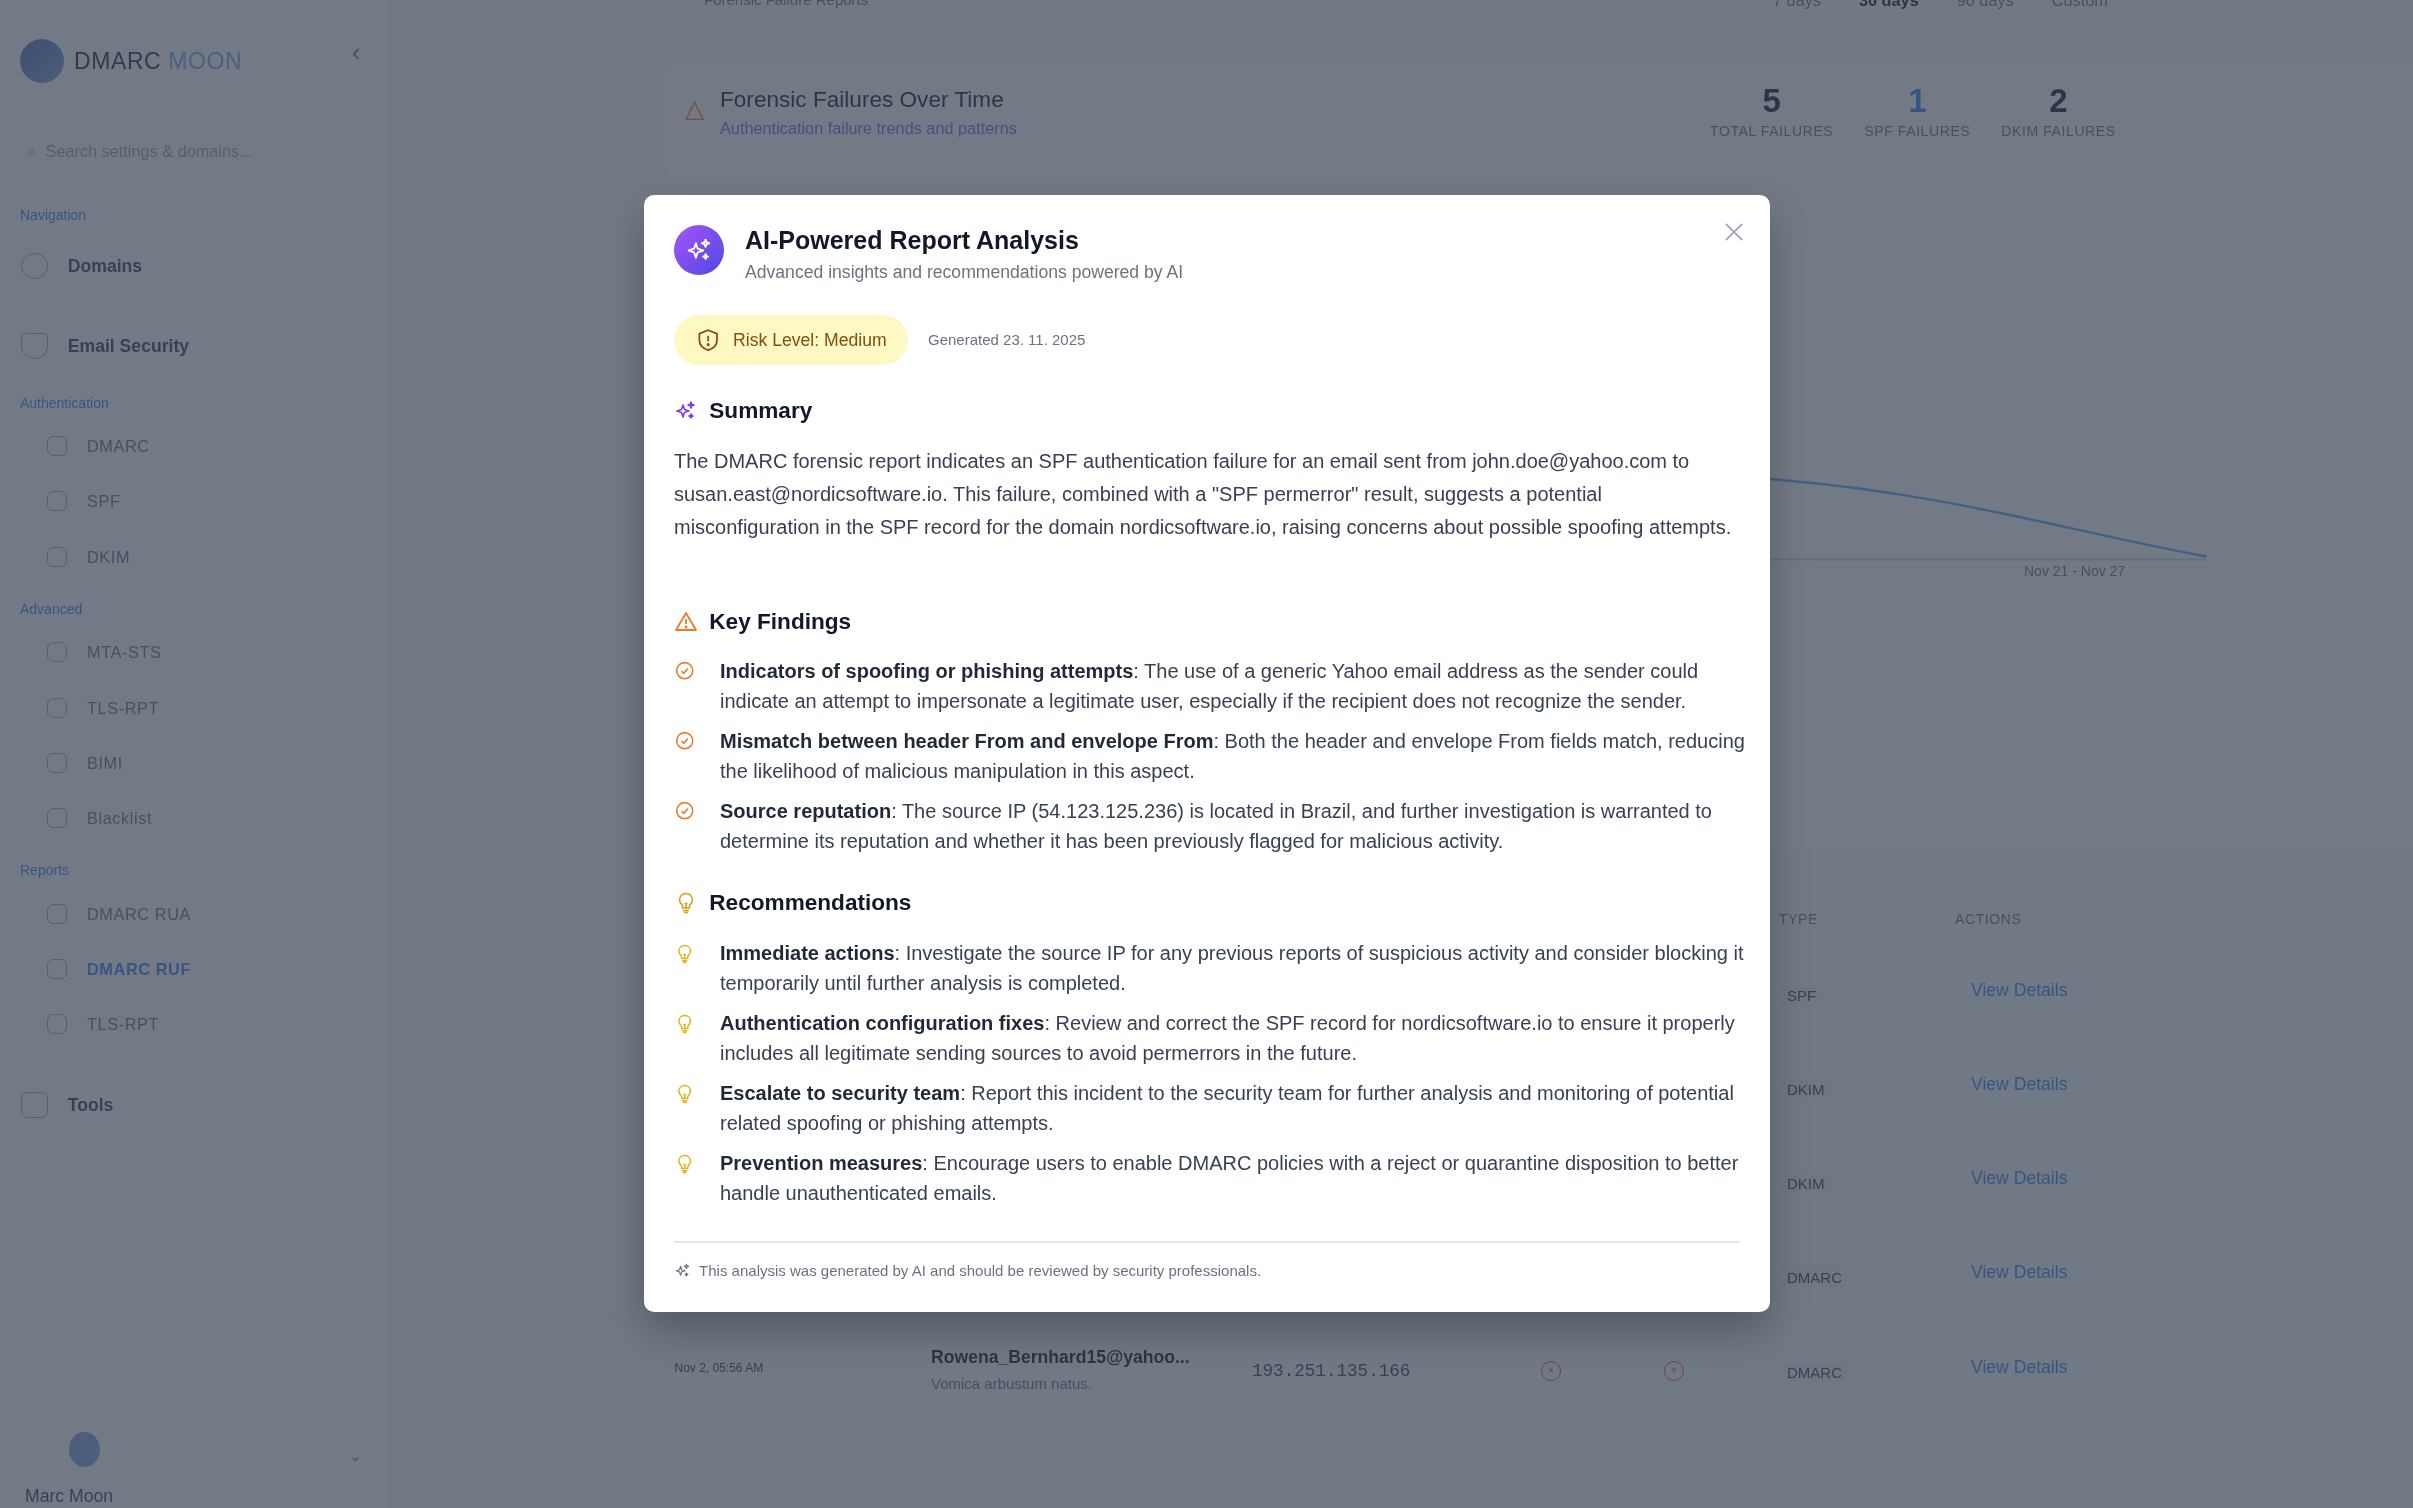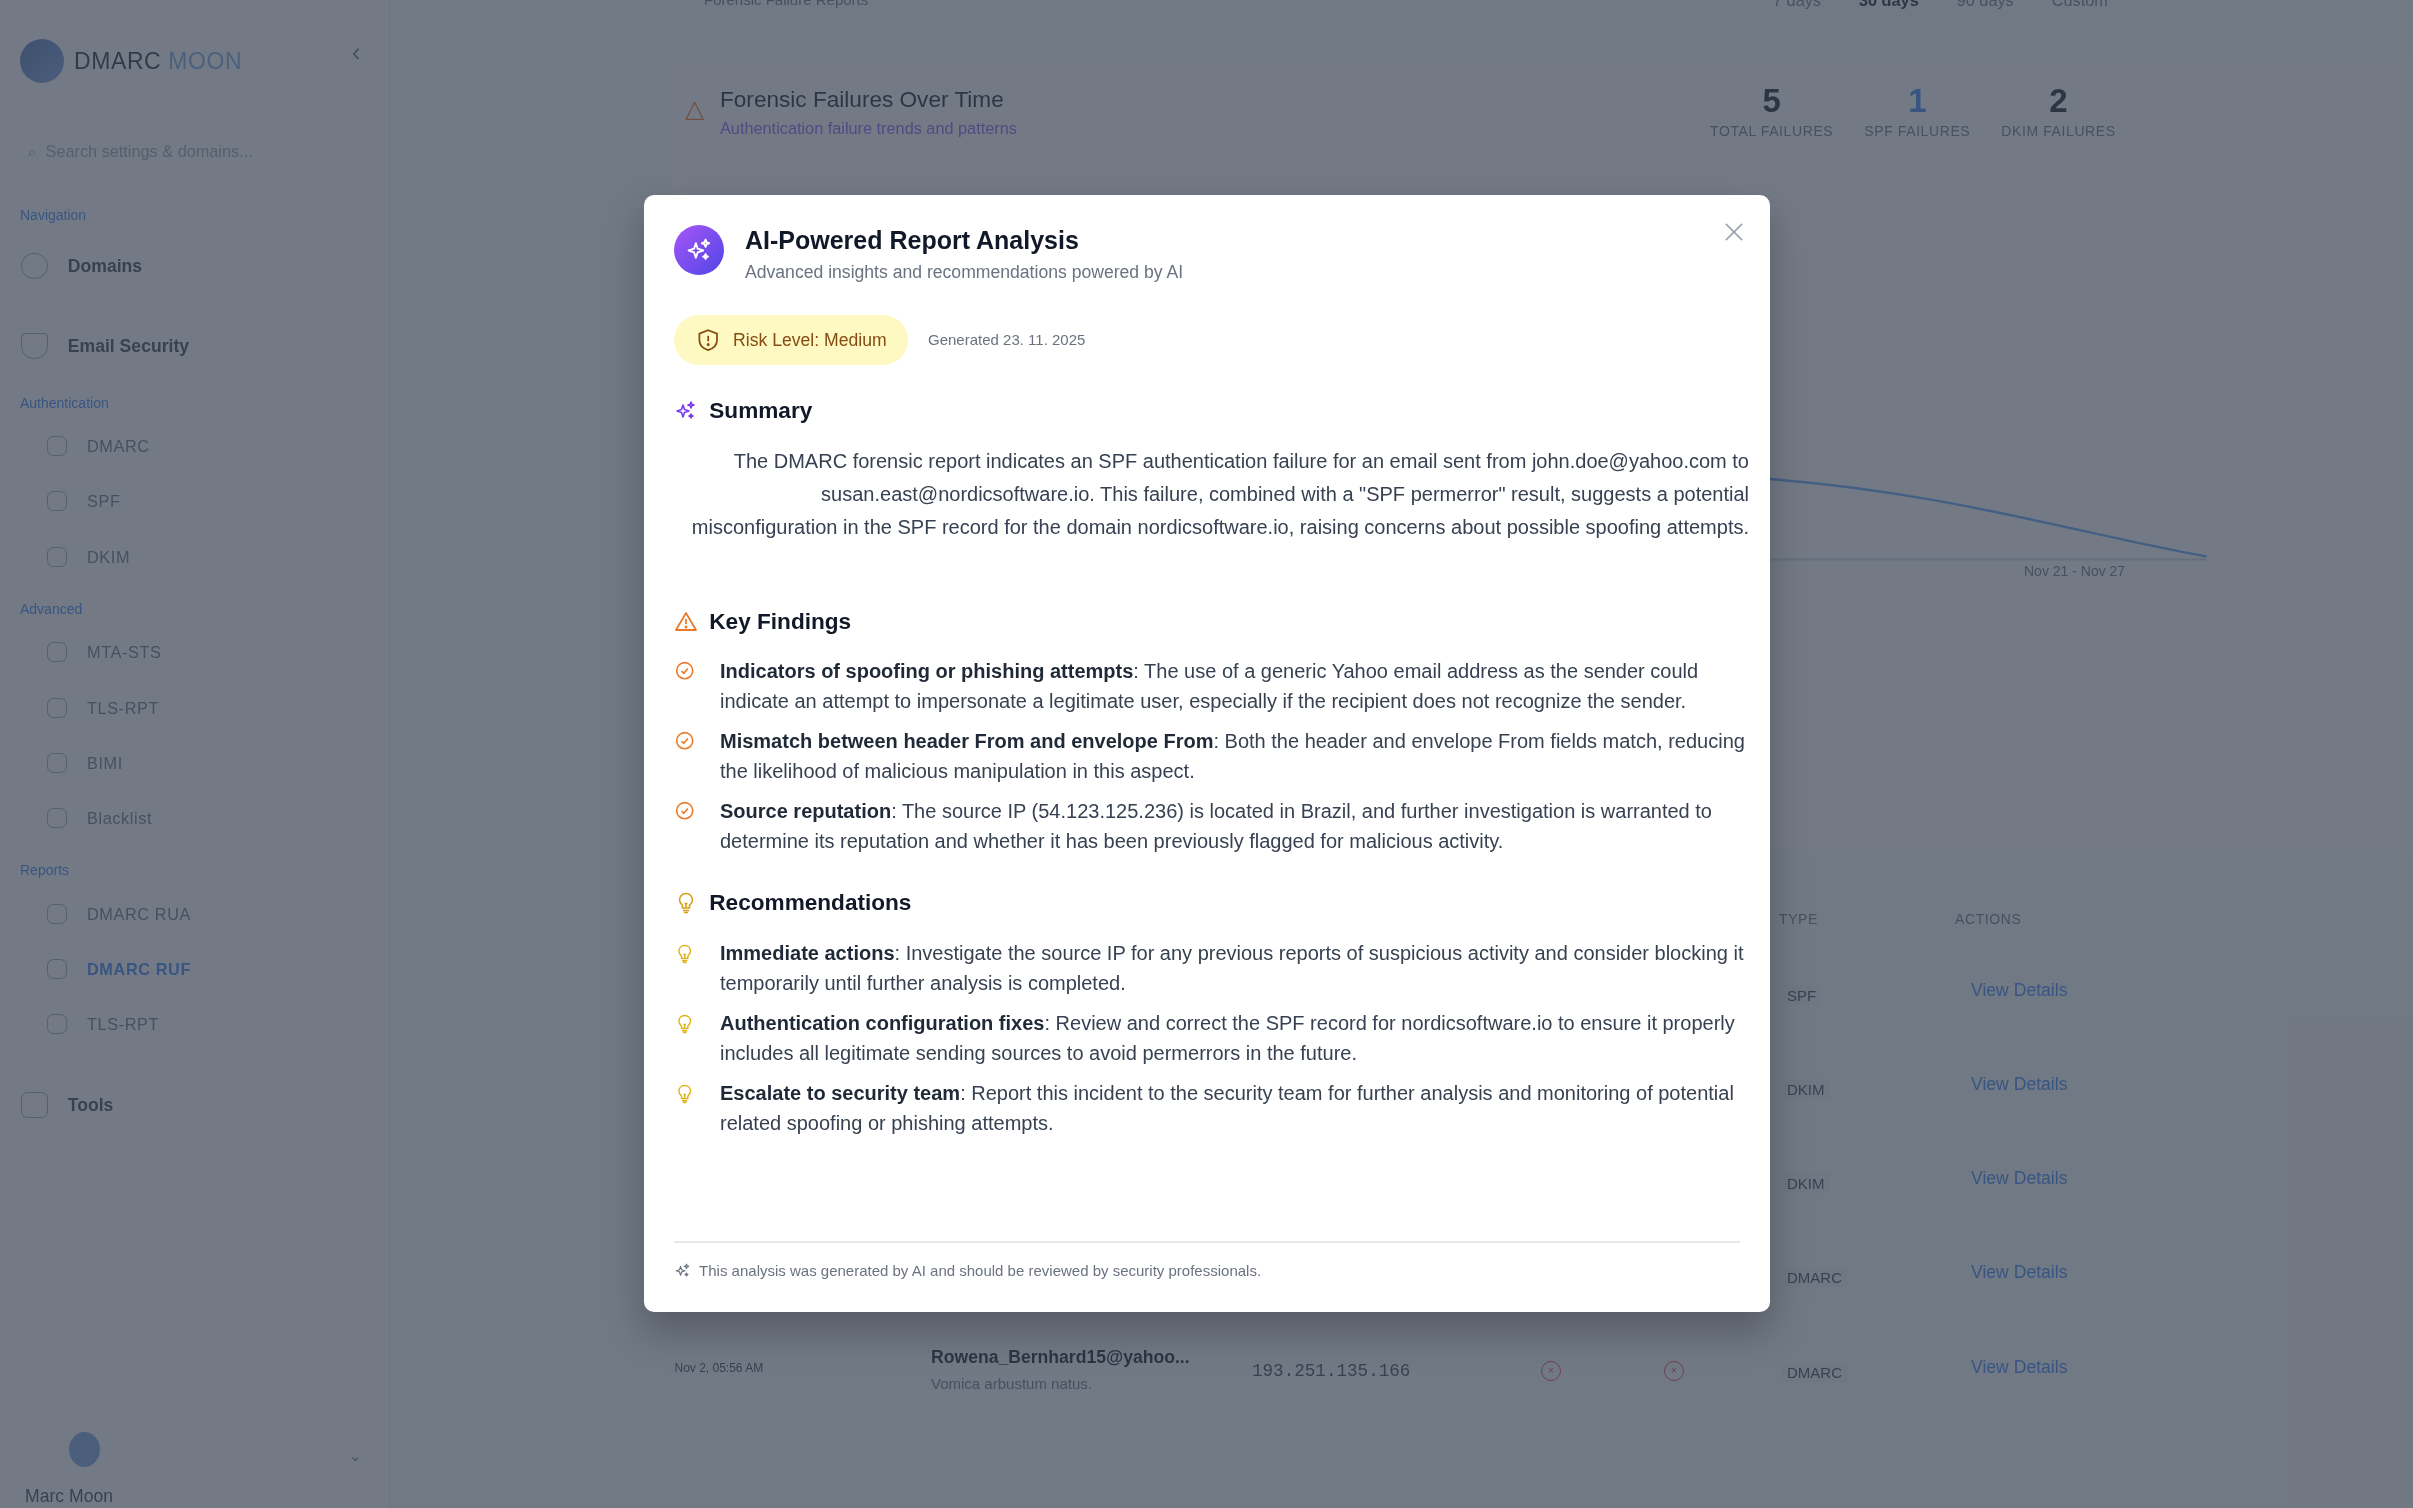--- a/index.html
+++ b/index.html
@@ -57,21 +57,21 @@
 
   
   .modal { position: absolute; left: 644px; top: 195px; width: 1126px; height: 1117px; background: #fff; border-radius: 10px; box-shadow: 0 19px 38px rgba(0,0,0,0.25); }
   .m-icon { position: absolute; left: 30px; top: 30px; width: 50px; height: 50px; border-radius: 50%; background: linear-gradient(135deg,#a855f7,#4f46e5); display: flex; align-items: center; justify-content: center; }
   .m-title { position: absolute; left: 101px; top: 31px; font-size: 25px; font-weight: bold; color: #111827; }
   .m-sub { position: absolute; left: 101px; top: 67px; font-size: 17.6px; color: #6b7280; }
   .m-close { position: absolute; left: 1076px; top: 22.6px; width: 28px; height: 28px; cursor: pointer; }
   .risk { position: absolute; left: 30px; top: 120px; height: 50px; padding: 0 21.4px 0 21.4px; border-radius: 25px; background: #fef9c3; display: flex; align-items: center; gap: 11.3px; font-size: 17.6px; color: #854d0e; }
   .gen { position: absolute; left: 284px; top: 136px; font-size: 15px; color: #6b7280; }
   .sec-h { position: absolute; left: 30px; display: flex; align-items: center; gap: 11.3px; font-size: 22.6px; font-weight: bold; color: #111827; }
-  .summary { position: absolute; left: 30px; top: 250px; width: 1075px; font-size: 20px; line-height: 33px; color: #374151; text-align: right; }
+  .summary { position: absolute; left: 30px; top: 250px; width: 1075px; font-size: 20px; line-height: 33px; color: #374151; }
   .list { position: absolute; left: 30px; width: 1075px; }
   .li { display: flex; gap: 22px; font-size: 20px; line-height: 30px; color: #374151; margin-bottom: 10px; }
   .li .ic { flex: 0 0 24px; padding-top: 3.8px; }
   .li b { color: #1f2937; }
   .m-divider { position: absolute; left: 30px; top: 1046px; width: 1066px; height: 1.9px; background: #e5e7eb; }
   .m-foot { position: absolute; left: 30px; top: 1067px; display: flex; align-items: center; gap: 7.5px; font-size: 15px; color: #6b7280; }
 </style>
 </head>
 <body>
 
@@ -311,20 +311,27 @@
           </svg></span>
       <span><b>Authentication configuration fixes</b><span>: Review and correct the SPF record for nordicsoftware.io to ensure it properly includes all legitimate sending sources to avoid permerrors in the future.</span></span>
     </div>
     <div class="li">
       <span class="ic"><svg width="21.4" height="24" viewBox="0 0 24 24" fill="none" stroke="#e0b21a" stroke-width="1.6">
             <path d="M12 2.5 C8 2.5 5.5 5.5 5.5 9 C5.5 11.5 7 13 8.5 14.5 V17 H15.5 V14.5 C17 13 18.5 11.5 18.5 9 C18.5 5.5 16 2.5 12 2.5 Z"></path>
             <path d="M9 19.5 H15 M10 21.5 H14 M12 17 V12 M10.5 12.5 H13.5"></path>
           </svg></span>
       <span><b>Escalate to security team</b><span>: Report this incident to the security team for further analysis and monitoring of potential related spoofing or phishing attempts.</span></span>
     </div>
+    <div class="li">
+      <span class="ic"><svg width="21.4" height="24" viewBox="0 0 24 24" fill="none" stroke="#e0b21a" stroke-width="1.6">
+            <path d="M12 2.5 C8 2.5 5.5 5.5 5.5 9 C5.5 11.5 7 13 8.5 14.5 V17 H15.5 V14.5 C17 13 18.5 11.5 18.5 9 C18.5 5.5 16 2.5 12 2.5 Z"></path>
+            <path d="M9 19.5 H15 M10 21.5 H14 M12 17 V12 M10.5 12.5 H13.5"></path>
+          </svg></span>
+      <span><b>Prevention measures</b><span>: Encourage users to enable DMARC policies with a reject or quarantine disposition to better handle unauthenticated emails.</span></span>
+    </div>
   </div>
 
   <div class="m-divider"></div>
   <div class="m-foot">
     <svg width="17.6" height="17.6" viewBox="0 0 24 24" fill="none" stroke="#6b7280" stroke-width="1.6" stroke-linejoin="round">
       <path d="M9 6 L10.5 10.5 L15 12 L10.5 13.5 L9 18 L7.5 13.5 L3 12 L7.5 10.5 Z"></path>
         <path d="M17 3 L17.8 5.2 L20 6 L17.8 6.8 L17 9 L16.2 6.8 L14 6 L16.2 5.2 Z"></path>
         <path d="M17 15 L17.6 16.4 L19 17 L17.6 17.6 L17 19 L16.4 17.6 L15 17 L16.4 16.4 Z"></path>
     </svg>
     <span>This analysis was generated by AI and should be reviewed by security professionals.</span>

